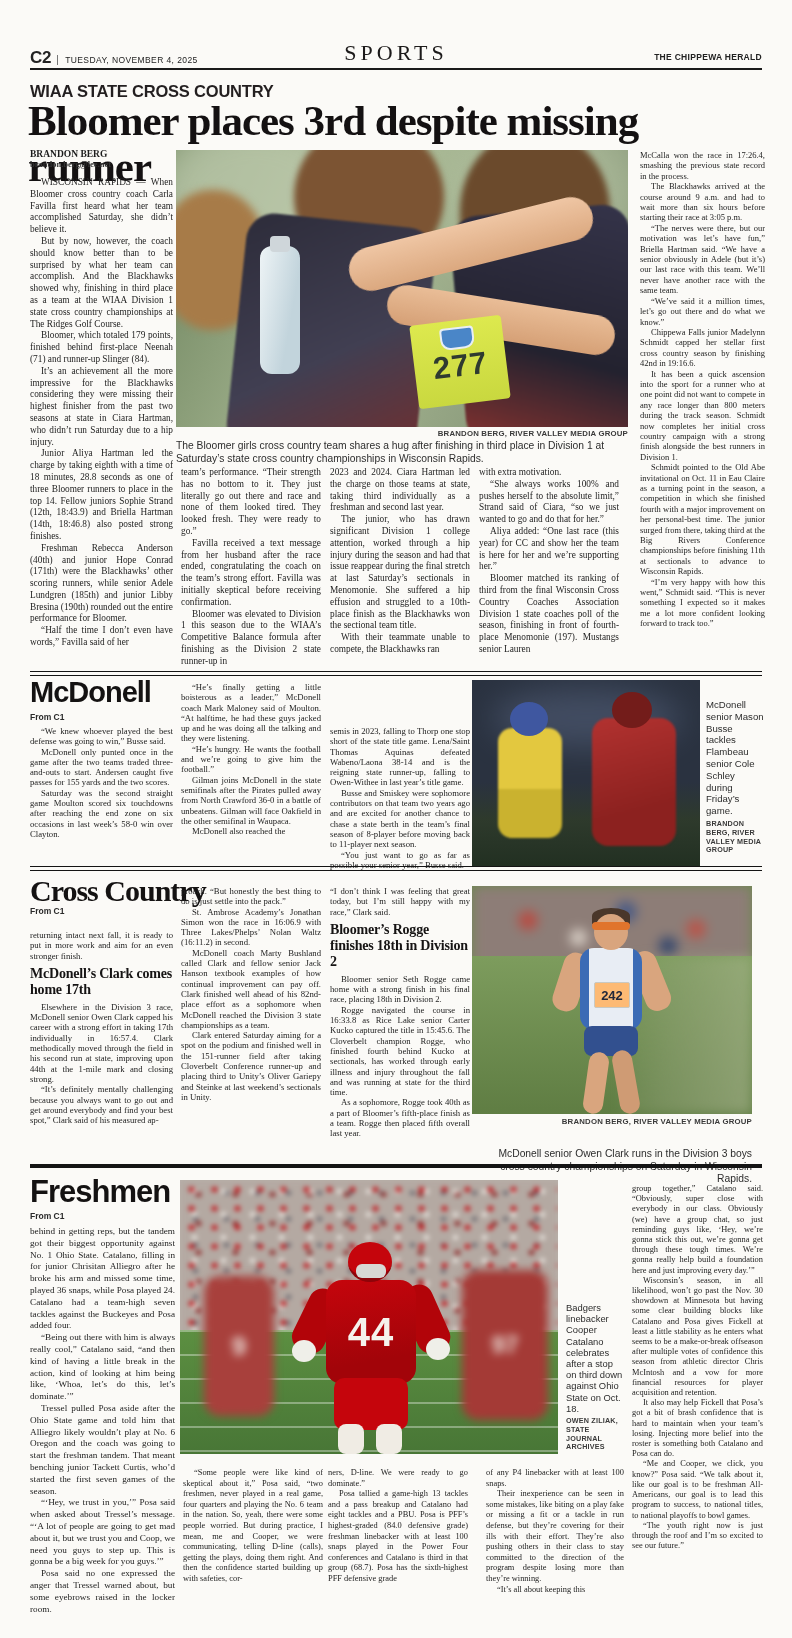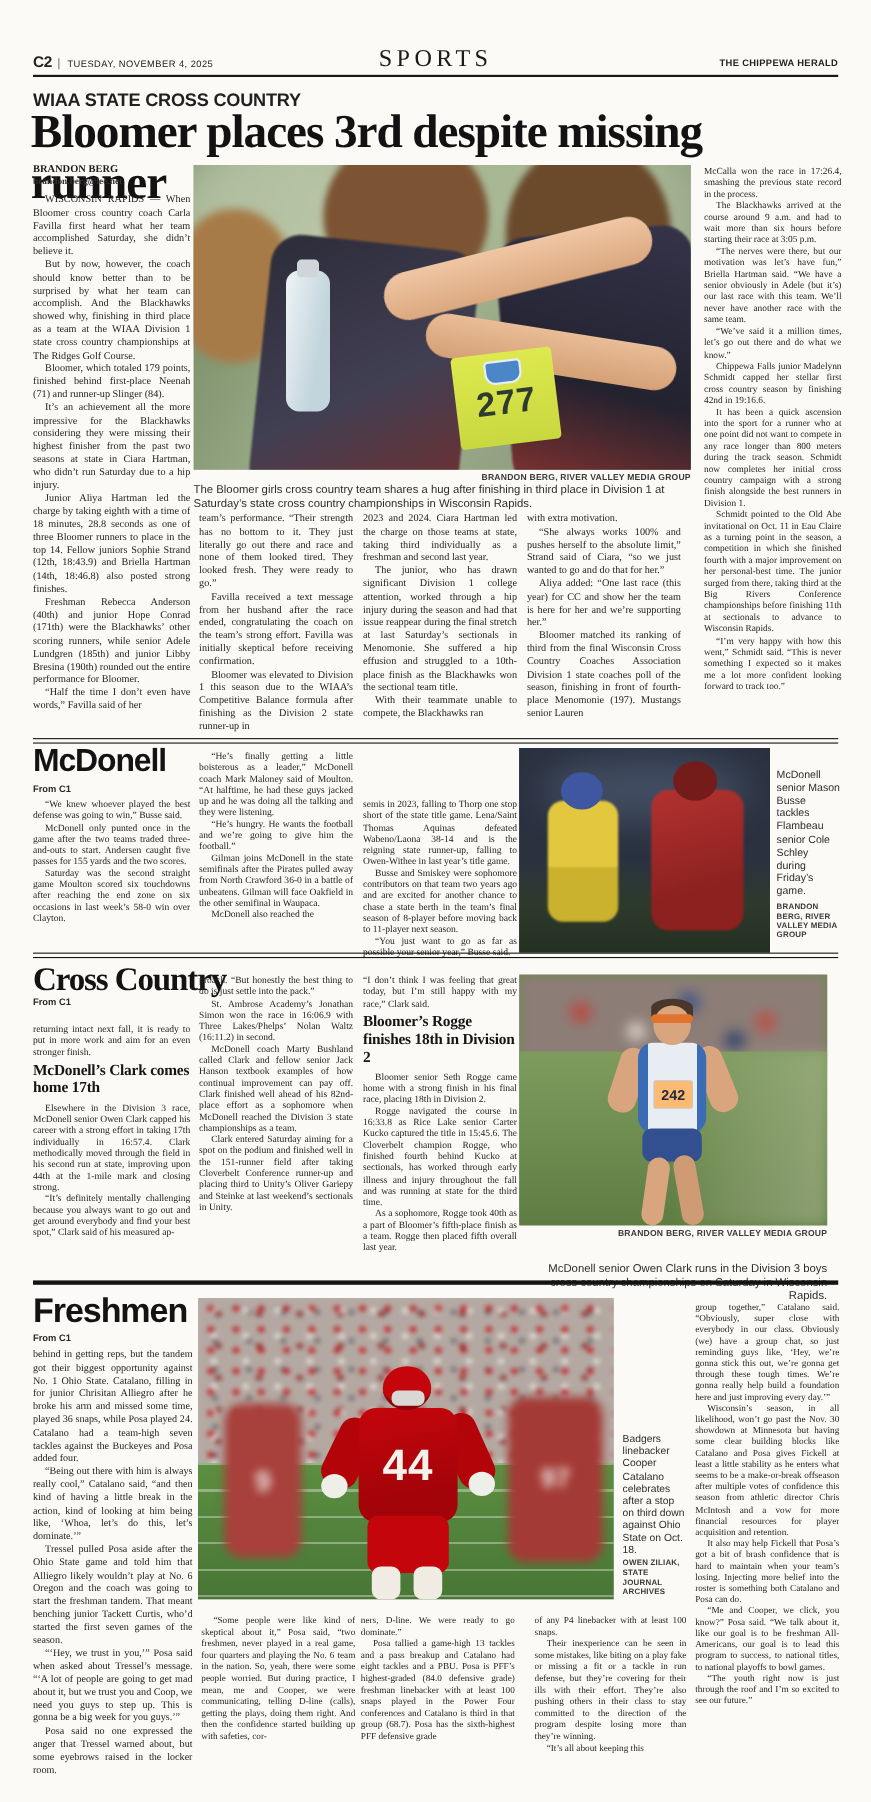--- a/index.html
+++ b/index.html
@@ -3,21 +3,21 @@
 <meta charset="utf-8">
 <style>
   html,body{margin:0;padding:0;background:#e8e6e1;}
   .page{position:relative;width:792px;height:1638px;background:#fbfaf7;margin:0 auto;
         font-family:"Liberation Serif",serif;color:#232323;overflow:hidden;}
   [data-name]{box-sizing:border-box;}
   .abs{position:absolute;}
 
   
   .mast-left{left:30px;top:48px;font-family:"Liberation Sans",sans-serif;font-size:8.5px;color:#222;}
-  .mast-left .pgnum{font-weight:bold;font-size:14px;letter-spacing:-.3px;}
+  .mast-left .pgnum{font-weight:bold;font-size:17px;letter-spacing:-.3px;}
   .mast-left .pgdate{margin-left:6px;padding-left:7px;border-left:1px solid #777;letter-spacing:.4px;}
   .mast-center{left:0;right:0;top:40px;text-align:center;font-family:"Liberation Serif",serif;
                font-size:22px;letter-spacing:4px;color:#1c1a1a;}
   .mast-right{right:30px;top:52px;font-family:"Liberation Sans",sans-serif;font-weight:bold;
               font-size:8.5px;letter-spacing:.3px;color:#222;}
   .mast-rule{left:30px;top:68px;width:732px;height:2px;background:#1a1a1a;}
 
   
   .kicker{left:30px;top:82px;font-family:"Liberation Sans",sans-serif;font-weight:bold;
           font-size:16.5px;letter-spacing:-.2px;color:#231f20;}

